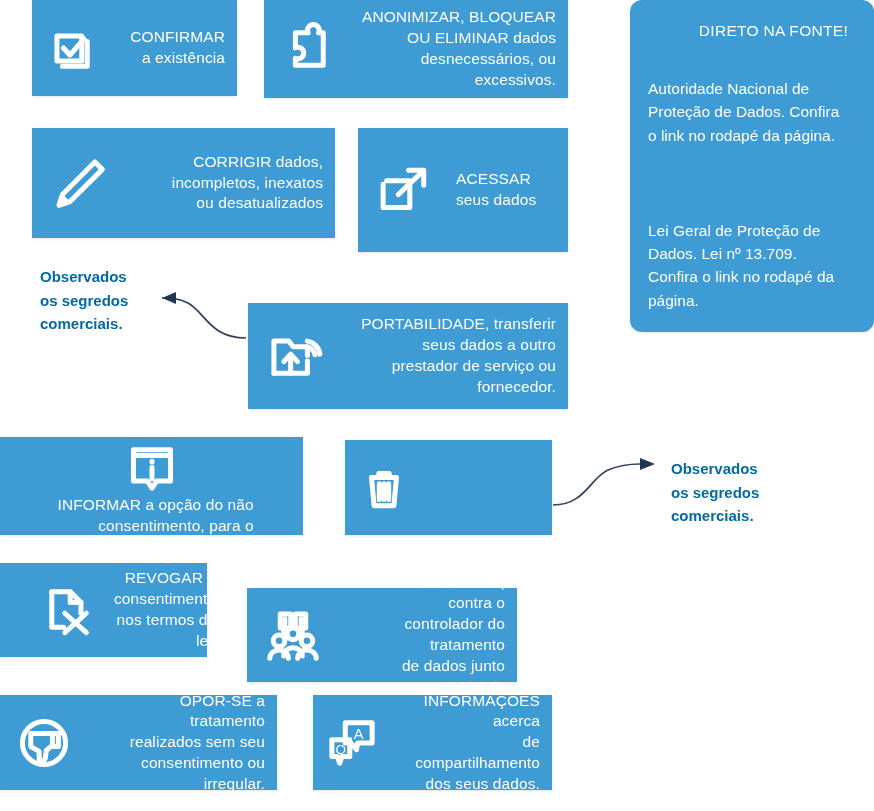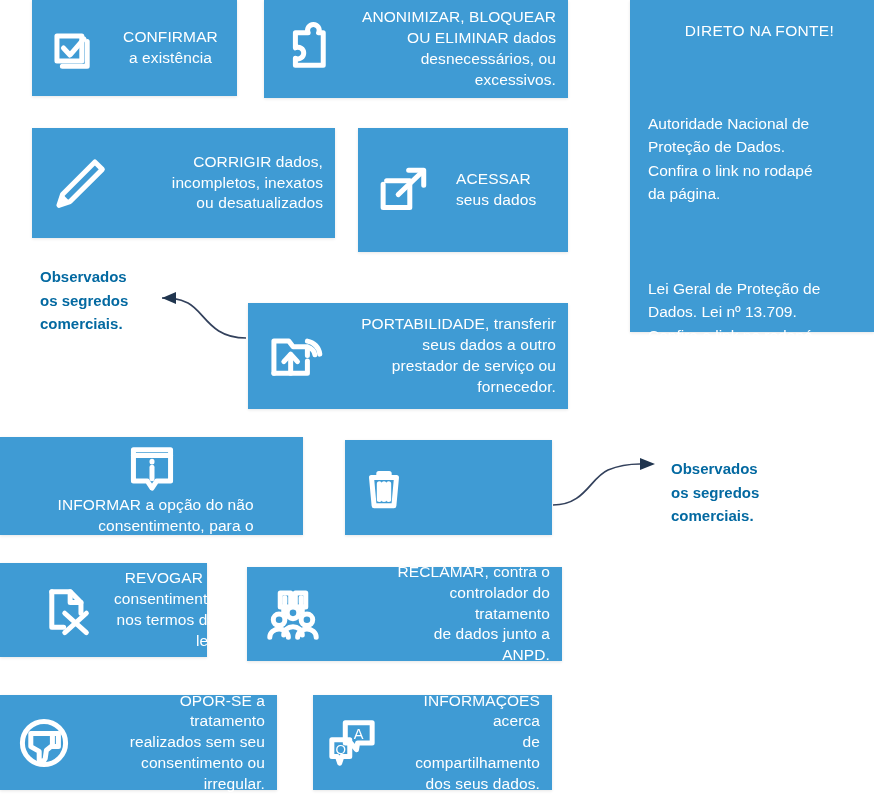--- a/index.html
+++ b/index.html
@@ -46,38 +46,39 @@
 
   svg.ico { display:block; }
   svg.ico * { stroke: #ffffff; fill: none; stroke-width: 5; stroke-linecap: round; stroke-linejoin: round; vector-effect: non-scaling-stroke; }
   svg.ico text { fill:#ffffff; stroke:none; }
 
   
   .side-panel {
     position: absolute;
     background: #3f9bd4;
     box-sizing: border-box;
-    padding: 18px 40px 18px 18px;
+    padding: 18px 26px 18px 18px;
     box-shadow: 0 1px 3px rgba(0,0,0,0.10);
+    border-radius: 12px;
   }
   .side-title {
     color: #ffffff;
     font-size: 15.5px;
     text-align: right;
     letter-spacing: 0.3px;
     margin: 4px 0 0 0;
   }
   .side-para {
     color: #ffffff;
     font-size: 15.5px;
     line-height: 1.50;
     text-align: left;
     margin: 0;
   }
-  .side-para.p1 { margin-top: 72px; }
+  .side-para.p1 { margin-top: 37px; }
   .side-para.p2 { margin-top: 72px; }
 
   
   .note {
     position: absolute;
     color: #0369a1;
     font-weight: bold;
     font-size: 15px;
     line-height: 1.58;
   }
@@ -101,21 +102,21 @@
 <div id="canvas">
 
   <div class="card" style="left:32px; top:0px; width:205px; height:96px;">
     <span class="icon-wrap" style="width:78px;">
       <svg class="ico" viewBox="0 0 100 100" width="54" height="54" aria-hidden="true">
         <path d="M24 28 h46 v46 h-46 z"></path>
         <path d="M34 84 h46 v-46"></path>
         <path d="M36 50 l12 13 26 -30"></path>
       </svg>
     </span>
-    <span class="card-text" style="white-space:pre-line; text-align:center;">CONFIRMAR
+    <span class="card-text" style="white-space:pre-line; text-align:right;">CONFIRMAR
 a existência</span>
   </div>
 
   <div class="card" style="left:264px; top:0px; width:304px; height:98px;">
     <span class="icon-wrap" style="width:86px;">
       <svg class="ico" viewBox="0 0 100 100" width="58" height="58" aria-hidden="true">
         <path d="M30 22 h22 a10 10 0 1 1 18 0 h8 v56 H30 v-12 a10 10 0 1 0 0 -18 z"></path>
       </svg>
     </span>
     <span class="card-text" style="white-space:pre-line;">ANONIMIZAR, BLOQUEAR
@@ -211,21 +212,21 @@
         <path d="M20 16 v66 h22"></path>
         <path d="M54 16 v20 h20"></path>
         <path d="M44 56 L84 92 M84 56 L44 92"></path>
       </svg>
     </span>
     <span class="card-text" style="white-space:pre-line;">REVOGAR o
 consentimento
 nos termos da lei.</span>
   </div>
 
-  <div class="card" style="left:247px; top:567px; width:315px; height:94px;gap:48px;">
+  <div class="card" style="left:247px; top:588px; width:270px; height:94px;gap:48px;">
     <span class="icon-wrap" style="width:92px;">
       <svg class="ico" viewBox="0 0 100 100" width="58" height="58" aria-hidden="true">
         <path d="M28 14 h18 v24 H40 l-6 8 v-8 h-6 z"></path>
         <path d="M54 14 h18 v24 h-6 v8 l-6 -8 h-6 z"></path>
         <path d="M36 22 v8 M36 34 v1 M64 22 v8 M64 34 v1"></path>
         <circle cx="50" cy="48" r="10"></circle>
         <path d="M34 86 a16 14 0 0 1 32 0"></path>
         <circle cx="26" cy="60" r="10"></circle>
         <path d="M10 90 a16 14 0 0 1 32 0"></path>
         <circle cx="74" cy="60" r="10"></circle>

